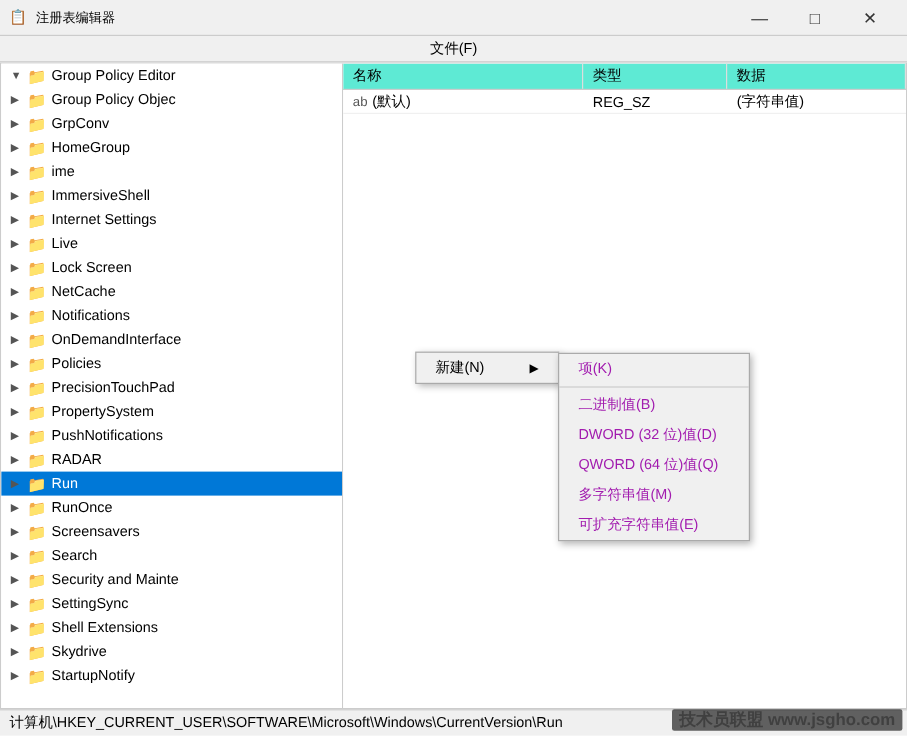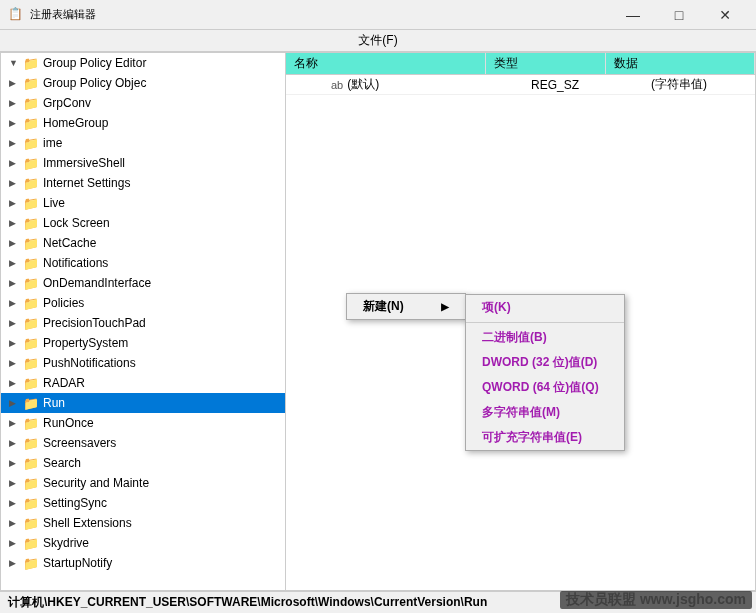--- a/index.html
+++ b/index.html
@@ -160,21 +160,21 @@
       height: 20px;
       border-bottom: 1px solid #f0f0f0;
     }
     .td {
       padding: 2px 8px;
       font-size: 12px;
       height: 100%;
       display: flex;
       align-items: center;
     }
-    .td-name { width: 200px; margin-left: 37px; }
+    .td-name { width: 200px; }
     .td-type { width: 120px; }
     .td-data { flex: 1; }
 
     .reg-icon {
       font-size: 11px;
       margin-right: 4px;
       color: #555;
     }
 
     
@@ -242,21 +242,20 @@
     
     .status-bar {
       height: 22px;
       background: #f0f0f0;
       border-top: 1px solid #ccc;
       display: flex;
       align-items: center;
       padding: 0 8px;
       font-size: 12px;
       color: #000;
-      font-weight: bold;
     }
 
     
     .tree-scroll::-webkit-scrollbar { width: 12px; }
     .tree-scroll::-webkit-scrollbar-track { background: #f0f0f0; }
     .tree-scroll::-webkit-scrollbar-thumb { background: #c1c1c1; border: 2px solid #f0f0f0; }
 
     
     .watermark {
       position: absolute;
@@ -457,21 +456,21 @@
               <span>(默认)</span>
             </div>
             <div class="td td-type">REG_SZ</div>
             <div class="td td-data">(字符串值)</div>
           </div>
         </div>
 
       <div class="context-menu-overlay">
         <div class="context-menu">
 
-          <div class="context-menu-item" style="position:relative;font-weight:bold;">
+          <div class="context-menu-item" style="position:relative;">
             <span>新建(N)</span>
             <span class="submenu-arrow">▶</span>
 
             <div class="submenu">
               <div class="submenu-item">项(K)</div>
               <div class="submenu-separator"></div>
               <div class="submenu-item">二进制值(B)</div>
               <div class="submenu-item">DWORD (32 位)值(D)</div>
               <div class="submenu-item">QWORD (64 位)值(Q)</div>
               <div class="submenu-item">多字符串值(M)</div>

